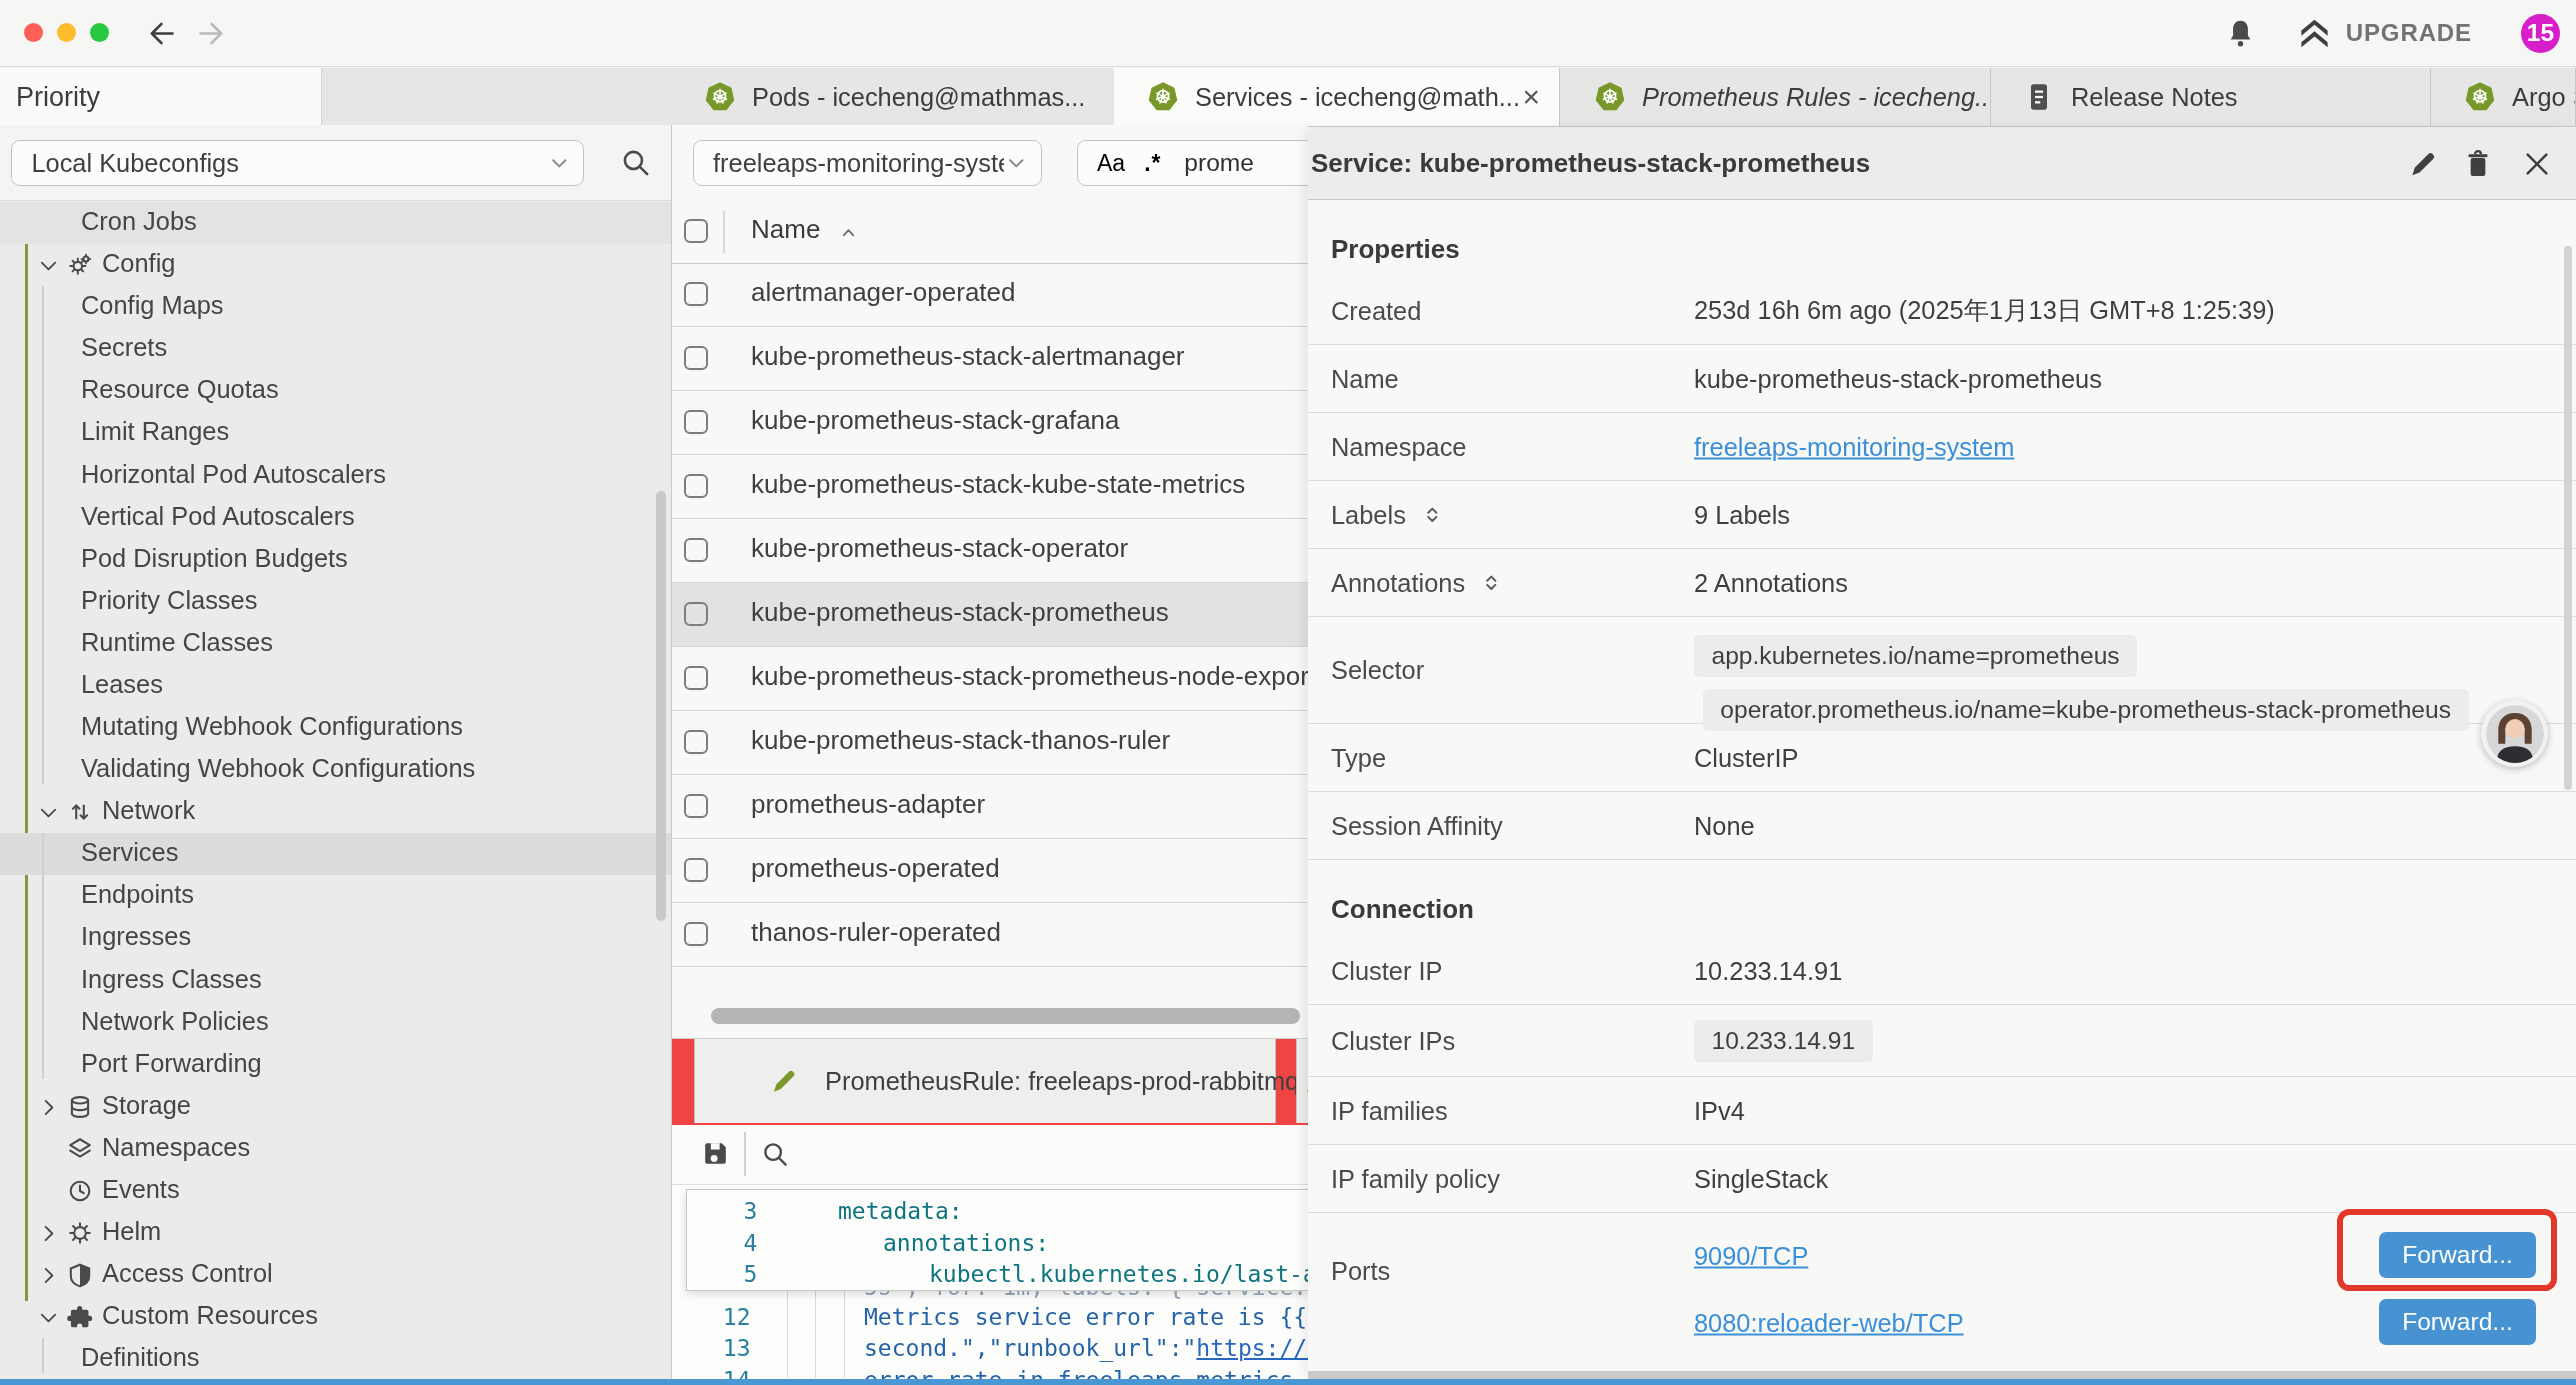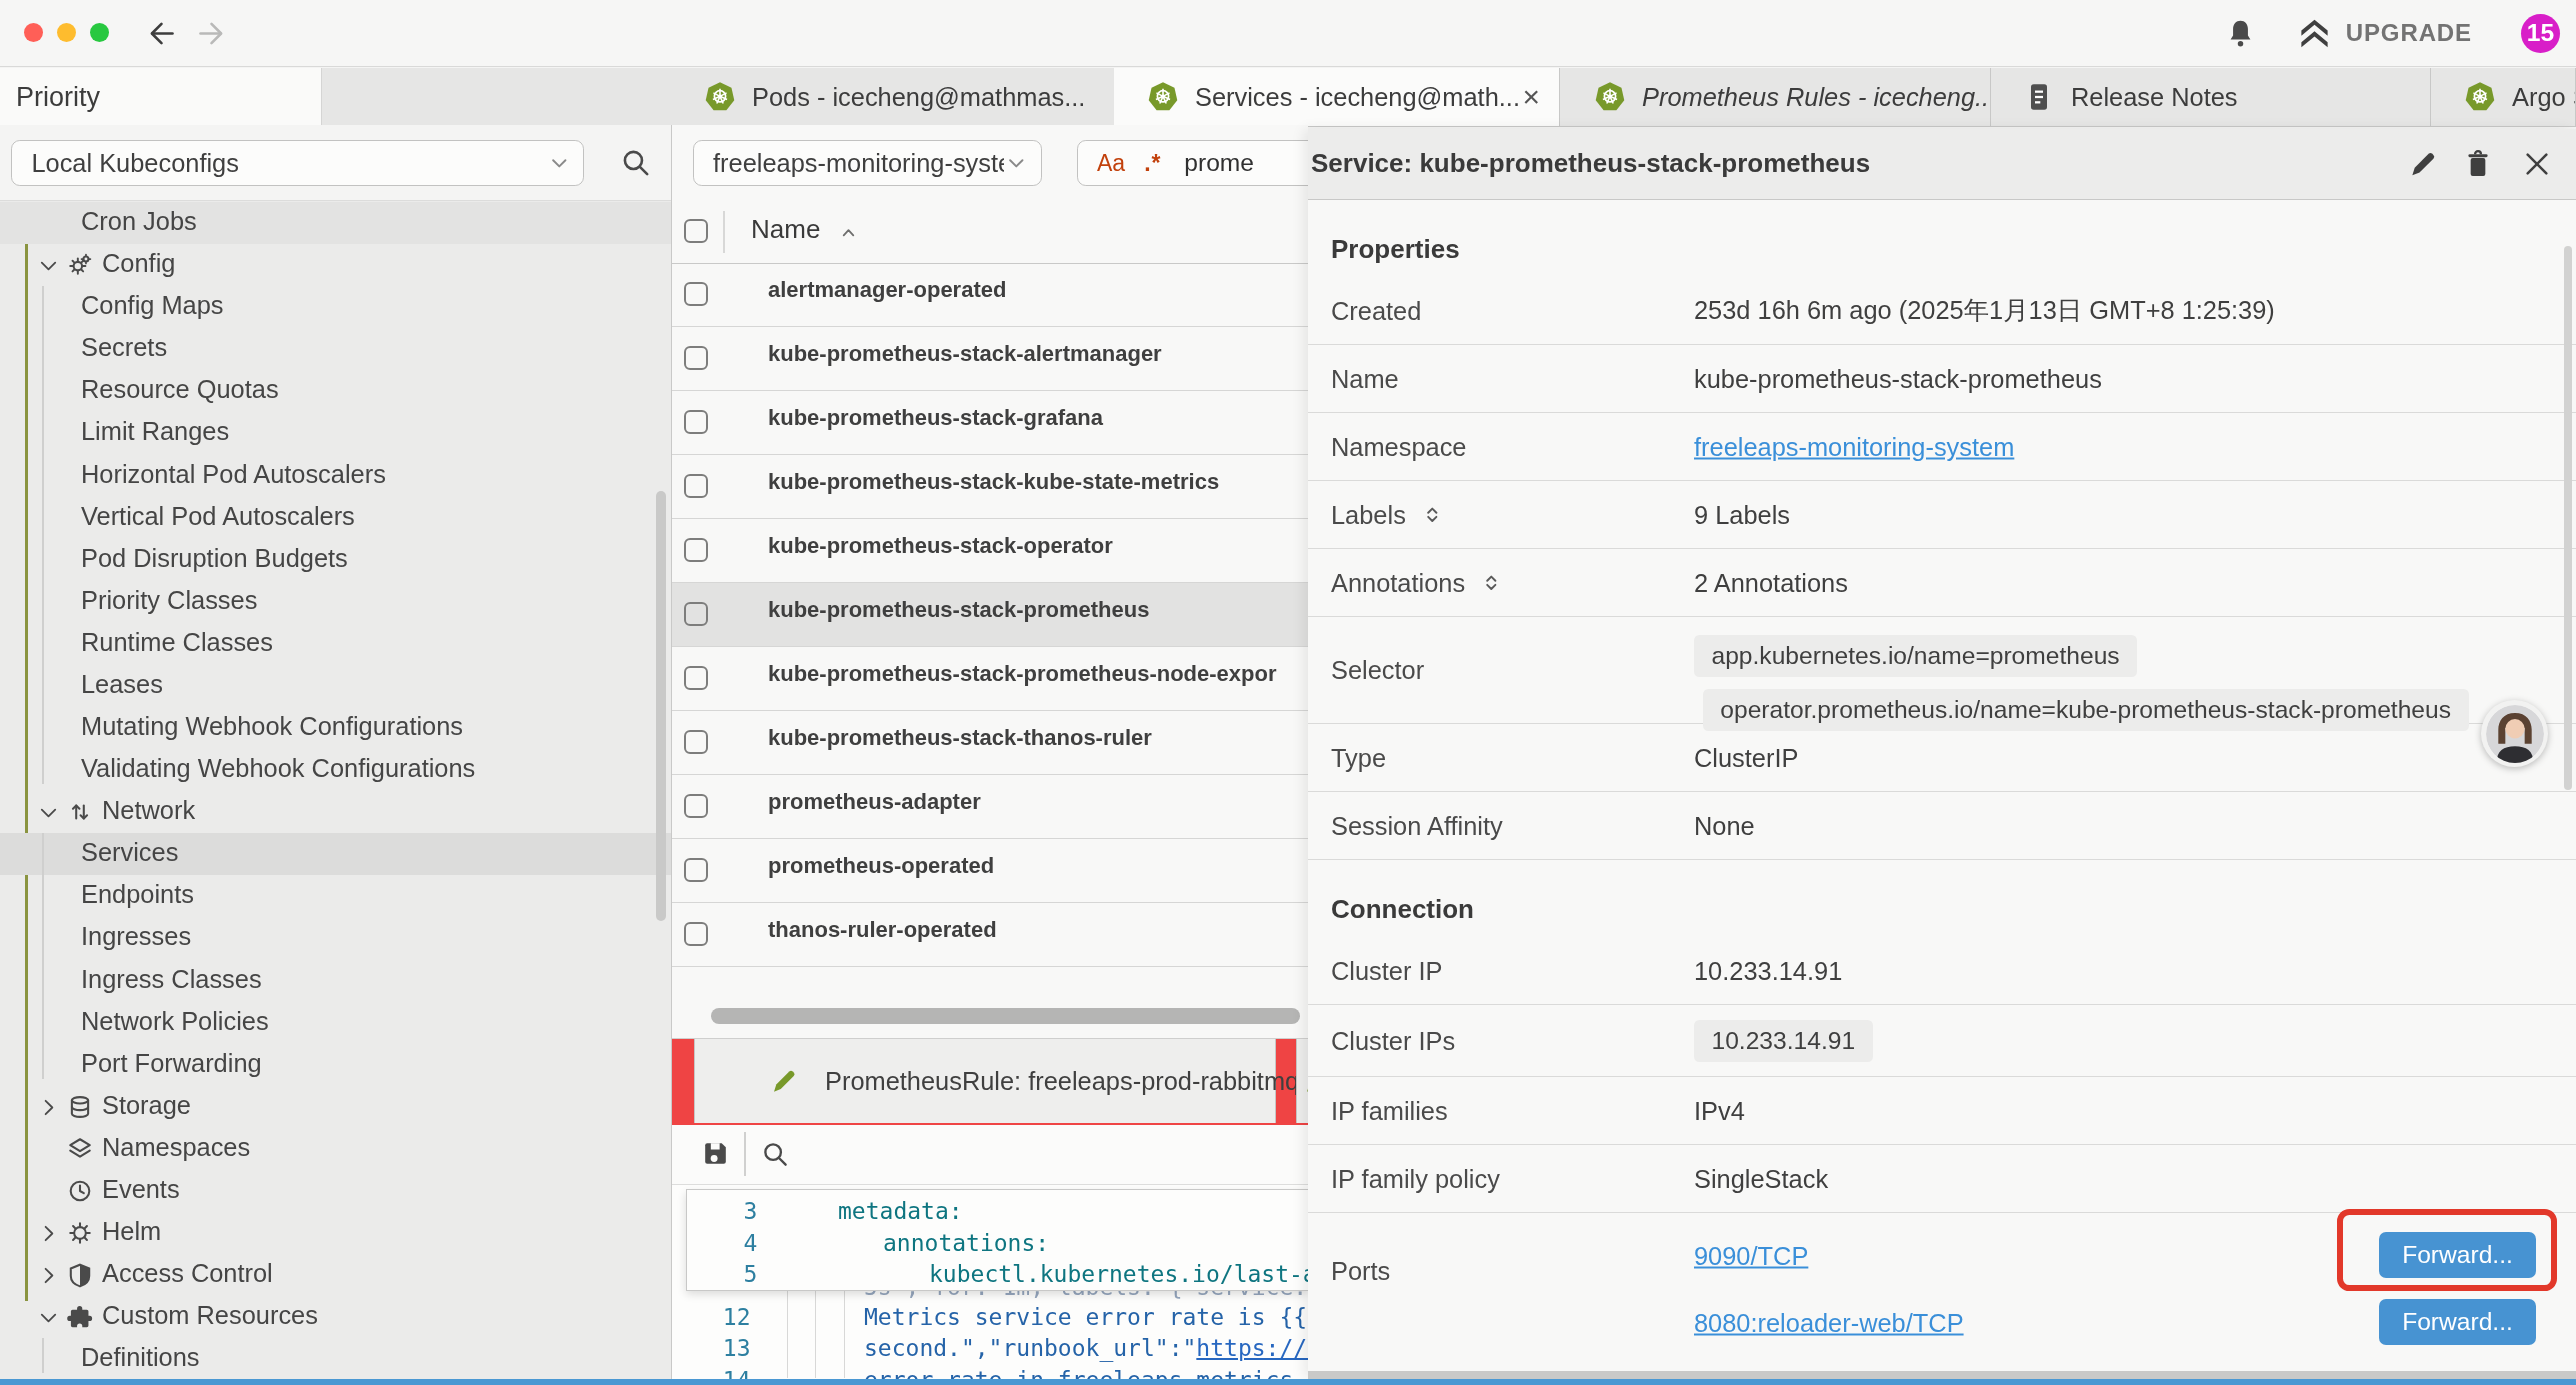--- a/index.html
+++ b/index.html
@@ -43,34 +43,34 @@
   .tree-row .tr-chev{position:absolute;left:37px;top:9.6px;width:23px;height:23px;color:#4a4a4a;}
   .tree-row .tr-icon{position:absolute;left:67px;top:8px;width:26px;height:26px;color:#4a4a4a;}
   .tree-row .tr-label{position:absolute;top:5.3px;font-size:25.4px;color:#454545;white-space:nowrap;}
   .guide-olive{position:absolute;left:25.4px;top:77px;width:2.6px;height:1099px;background:#8a9440;}
   .guide-gray{position:absolute;left:42px;width:1.8px;background:#cfcfce;}
   .side-scroll{position:absolute;left:656px;width:9.6px;border-radius:5.3px;background:#c9c9c8;}
 
   
   .middle{position:absolute;left:671px;top:125px;width:637px;height:1254px;background:#f8f8f7;border-left:1.8px solid #c9c9c8;box-sizing:border-box;overflow:hidden;}
   .m-search{position:absolute;left:405px;top:15px;width:289px;height:46px;background:#fcfcfb;border:1.8px solid #c2c2c1;border-radius:8.8px;display:flex;align-items:center;box-sizing:border-box;}
-  .m-search .tok{font-size:23px;color:#c2410c;margin-left:19px;}
+  .m-search .tok{font-size:23px;color:#000000;margin-left:19px;}
   .m-search .tok.regex{font-weight:700;letter-spacing:0.9px;}
   .m-search .query{font-size:24.6px;color:#303030;margin-left:23px;}
   .thead{position:absolute;left:0;top:75px;width:637px;height:63px;border-bottom:1.8px solid #c9c9c8;}
   .checkbox{width:24px;height:24px;border:2.6px solid #7d7d7c;border-radius:6.1px;box-sizing:border-box;background:transparent;}
   .thead .checkbox{position:absolute;left:12.3px;top:19px;}
   .col-sep{position:absolute;left:51px;top:10.5px;width:1.8px;height:42px;background:#d8d8d7;}
   .col-name{position:absolute;left:79px;top:14px;font-size:26px;color:#3a3a3a;}
   .sort-ic{position:absolute;left:165px;top:21px;width:23px;height:23px;color:#6f6f6e;}
   .rows{position:absolute;left:0;top:138px;width:637px;}
   .trow{position:relative;width:637px;height:64px;border-bottom:1.8px solid #d6d6d5;box-sizing:border-box;}
   .trow.selected{background:#e2e2e1;}
   .trow .checkbox{position:absolute;left:12.3px;top:19px;}
-  .trow .r-label{position:absolute;left:96px;top:14px;font-size:22px;color:#3f3f3f;white-space:nowrap;font-weight:bold;}
+  .trow .r-label{position:absolute;left:79px;top:14px;font-size:26px;color:#3f3f3f;white-space:nowrap;}
   .hscroll{position:absolute;left:39px;top:883px;width:589px;height:16px;border-radius:8px;background:#b5b5b4;}
   .etabs{position:absolute;left:0;top:913px;width:637px;height:88px;background:#ef4444;border-top:1.8px solid #cfcfce;border-bottom:1.8px solid #c6c6c5;box-sizing:border-box;}
   .etab{position:absolute;left:22px;top:0;width:582px;height:84px;background:#eeeeed;border-left:1.8px solid #c6c6c5;border-right:1.8px solid #c6c6c5;display:flex;align-items:center;box-sizing:border-box;}
   .etab .e-pencil{width:30px;height:30px;color:var(--olive);margin-left:74px;margin-right:26px;flex:0 0 auto;}
   .etab .e-label{font-size:25.4px;color:#3f3f3f;white-space:nowrap;}
   .etab-sliver{position:absolute;left:624px;top:0;width:13px;height:84px;background:#eeeeed;border-left:1.8px solid #c6c6c5;overflow:hidden;box-sizing:border-box;}
   .etab-sliver .e-pencil{position:absolute;left:5.3px;top:27px;width:30px;height:30px;color:var(--olive);}
   .etoolbar{position:absolute;left:0;top:1000px;width:637px;height:60px;background:#fbfbfa;border-bottom:1.8px solid #dddddc;box-sizing:border-box;}
   .etoolbar .save-ic{position:absolute;left:27px;top:12.3px;width:33px;height:33px;color:#4a4a4a;}
   .etoolbar .tb-sep{position:absolute;left:72px;top:7px;width:1.8px;height:44px;background:#d0d0cf;}

